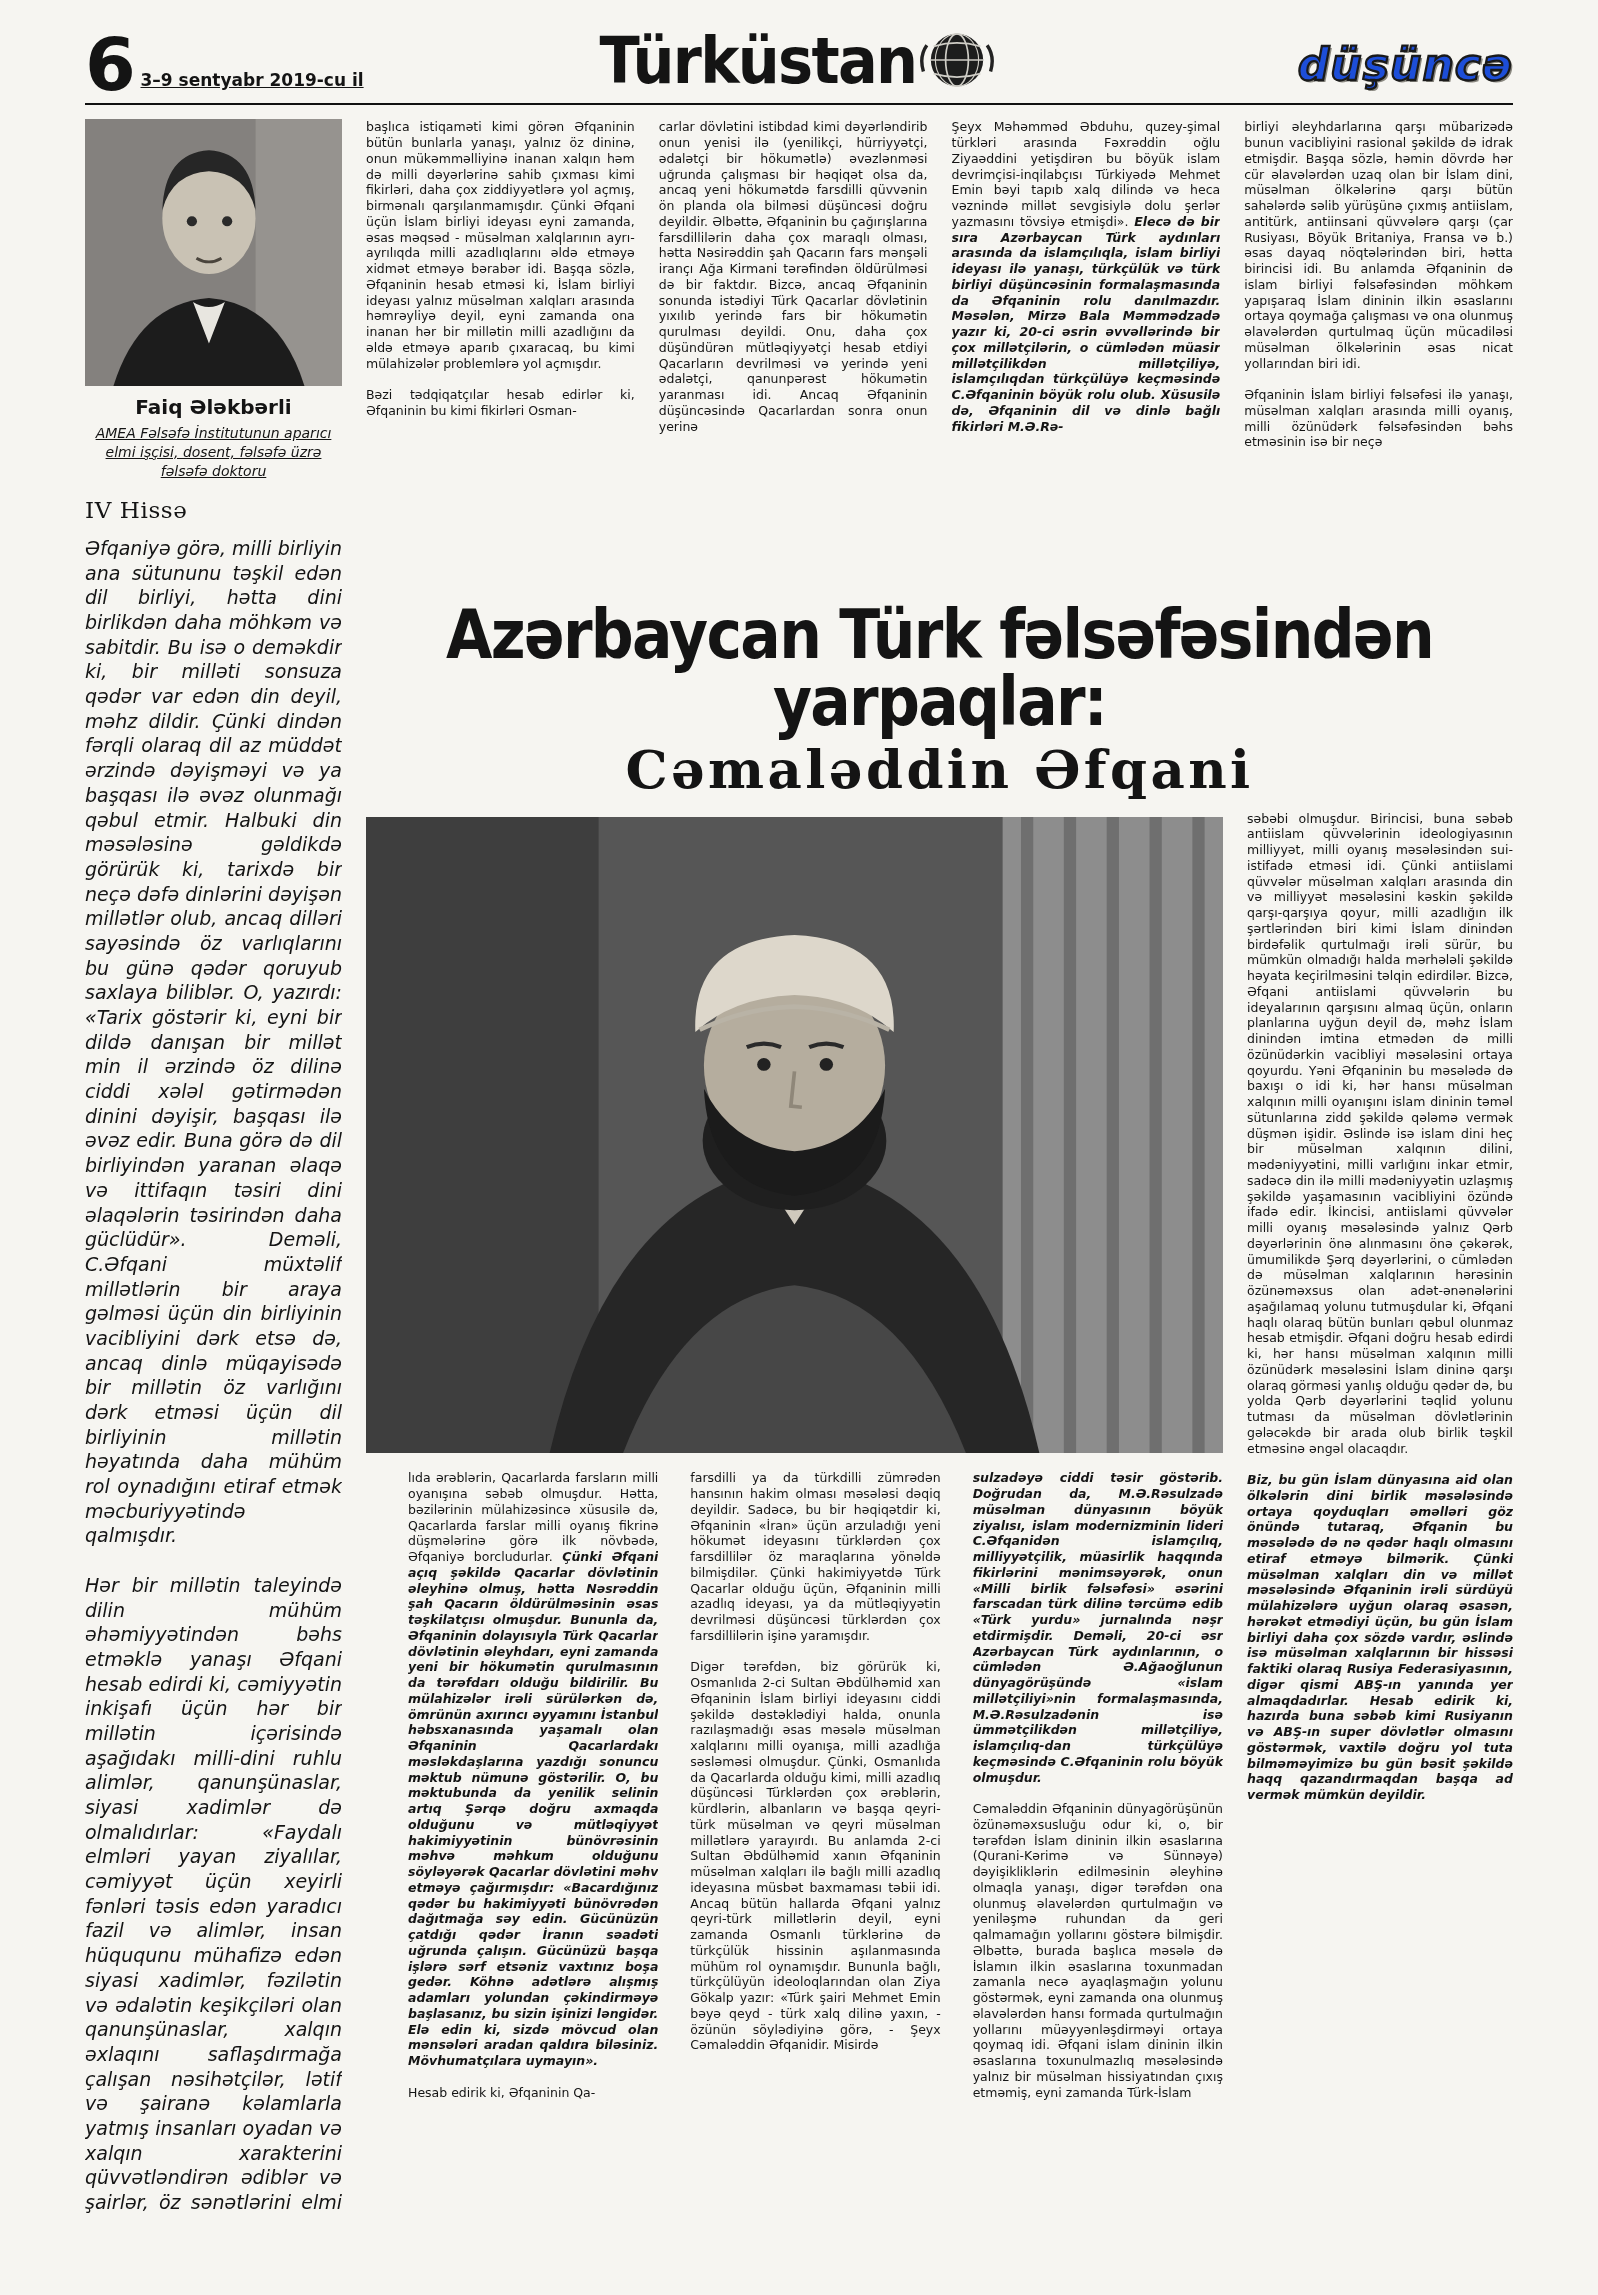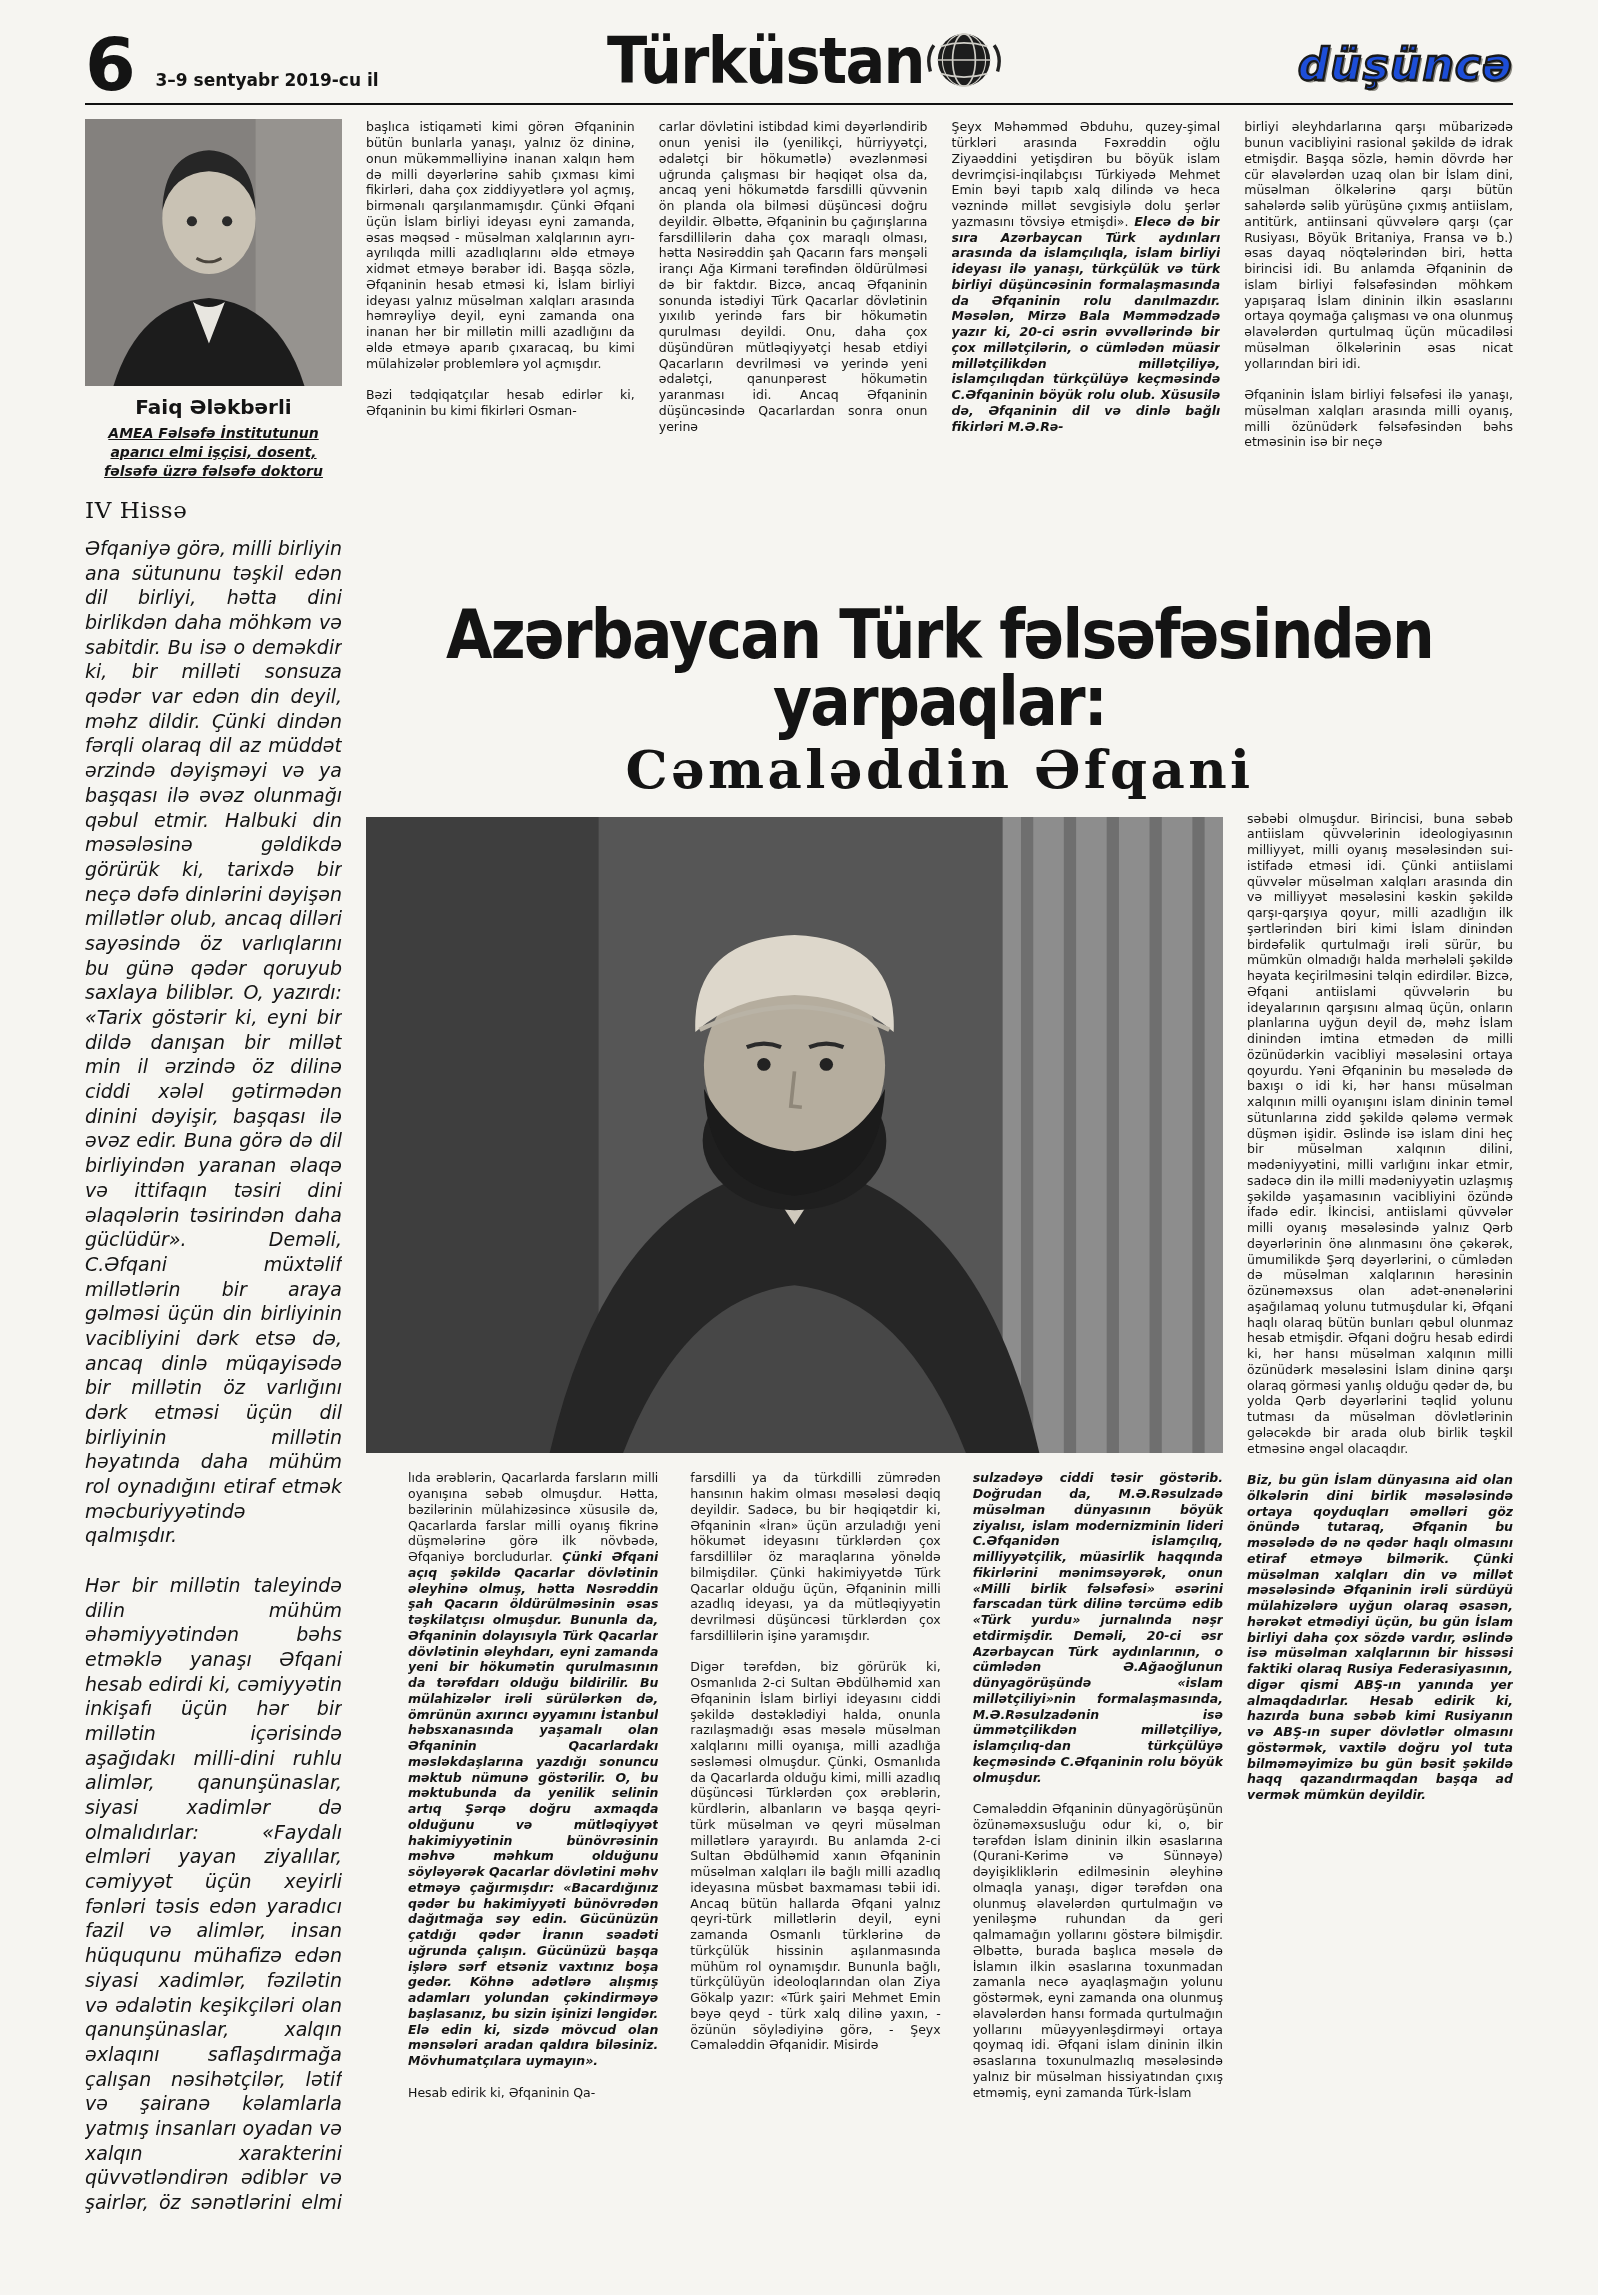--- a/index.html
+++ b/index.html
@@ -15,41 +15,41 @@
     overflow: hidden;
   }
   
   .header {
     display: flex; align-items: flex-end; justify-content: space-between;
     border-bottom: 2.8px solid #111;
     padding-bottom: 8px;
   }
   .header-left { display:flex; align-items: flex-end; }
   .page-num { font-size: 73px; font-weight: bold; line-height: .8; letter-spacing:-2.3px; }
-  .issue-date { font-size: 17px; font-weight: bold; margin-left: 22px; padding-bottom: 4.5px; }
+  .issue-date { font-size: 17px; font-weight: bold; margin-left: 7px; padding-bottom: 4.5px; text-decoration: underline; }
   .masthead { display:flex; align-items:flex-end; gap: 3.4px; transform: translateX(-34px); }
   .masthead-text { font-size: 59px; font-weight: 800; letter-spacing: -1.7px; transform: scaleY(1.08); }
   .globe { width: 74px; height: 68px; display:inline-block; }
   .section-logo {
     font-size: 44px; font-weight: bold; font-style: italic;
     color: #1d4ed8;
     -webkit-text-stroke: 2.3px #1a1a1a;
     text-shadow: 2.3px 2.3px 0 #8a8880;
     letter-spacing: 1.1px;
     padding-bottom: 4.5px;
   }
   
   .content { display:flex; gap: 24px; margin-top: 14.8px; height: 2100px; }
   .col-left { width: 257px; flex: 0 0 257px; overflow: hidden; }
   .main { flex: 1; display:flex; flex-direction: column; overflow: hidden; }
 
   .author-photo svg { display:block; width: 257px; height: 267px; }
   .author-name { font-size: 20px; font-weight: bold; text-align:center; margin-top: 9px; }
   .author-title {
-    font-size: 14px; font-weight: bold; font-style: italic;
+    font-size: 14px; font-weight: normal; font-style: italic;
     text-decoration: underline; text-align: center; margin-top: 4.5px; line-height: 1.35;
   }
   .part-label {
     text-align:left; font-size: 23px; font-weight: normal;
     font-family: "DejaVu Serif", serif; margin: 17px 0 12.5px 0; letter-spacing: 0.6px;
   }
 
   .coltext, .coltext-inline {
     font-size: 12.5px; line-height: 1.26; text-align: justify; white-space: pre-line;
   }

